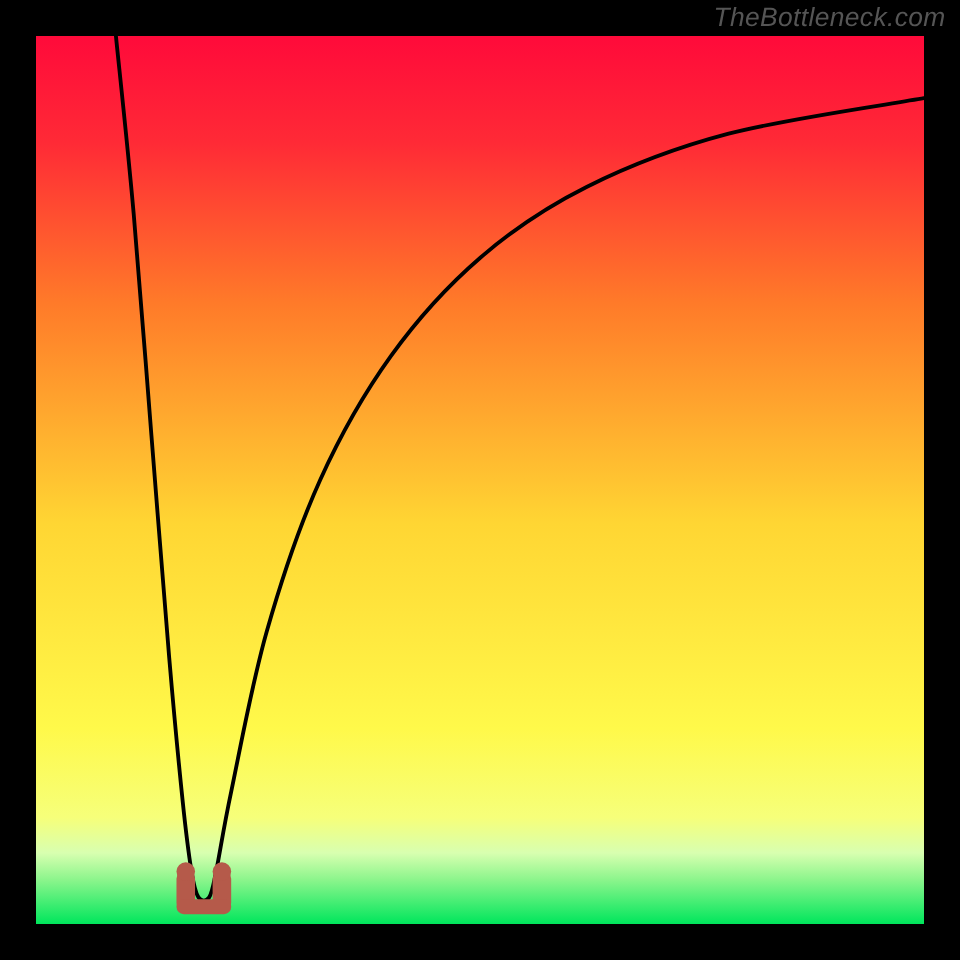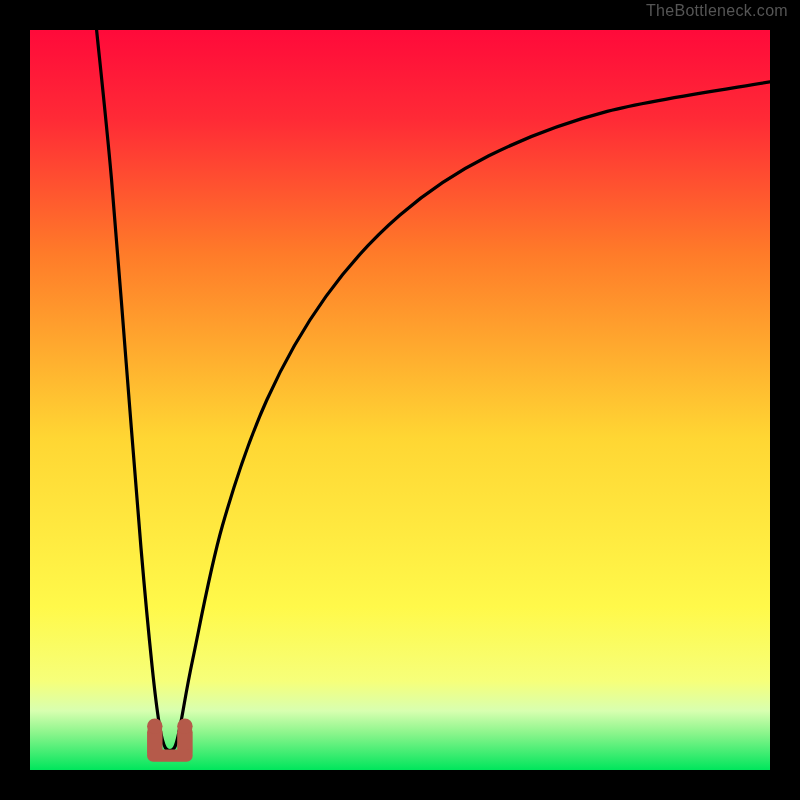--- a/index.html
+++ b/index.html
@@ -17,24 +17,25 @@
     top: 0;
     width: 800px;
     height: 800px;
     background: #000;
   }
   .watermark {
     position: absolute;
     top: 2px;
     right: 12px;
     color: #555;
-    font-size: 16px;
+    font-size: 22px;
     font-weight: 500;
     letter-spacing: 0.3px;
     user-select: none;
+    font-style: italic;
   }
   .plot-wrap {
     position: absolute;
     left: 30px;
     top: 30px;
     width: 740px;
     height: 740px;
   }
   .plot-wrap svg {
     display: block;

